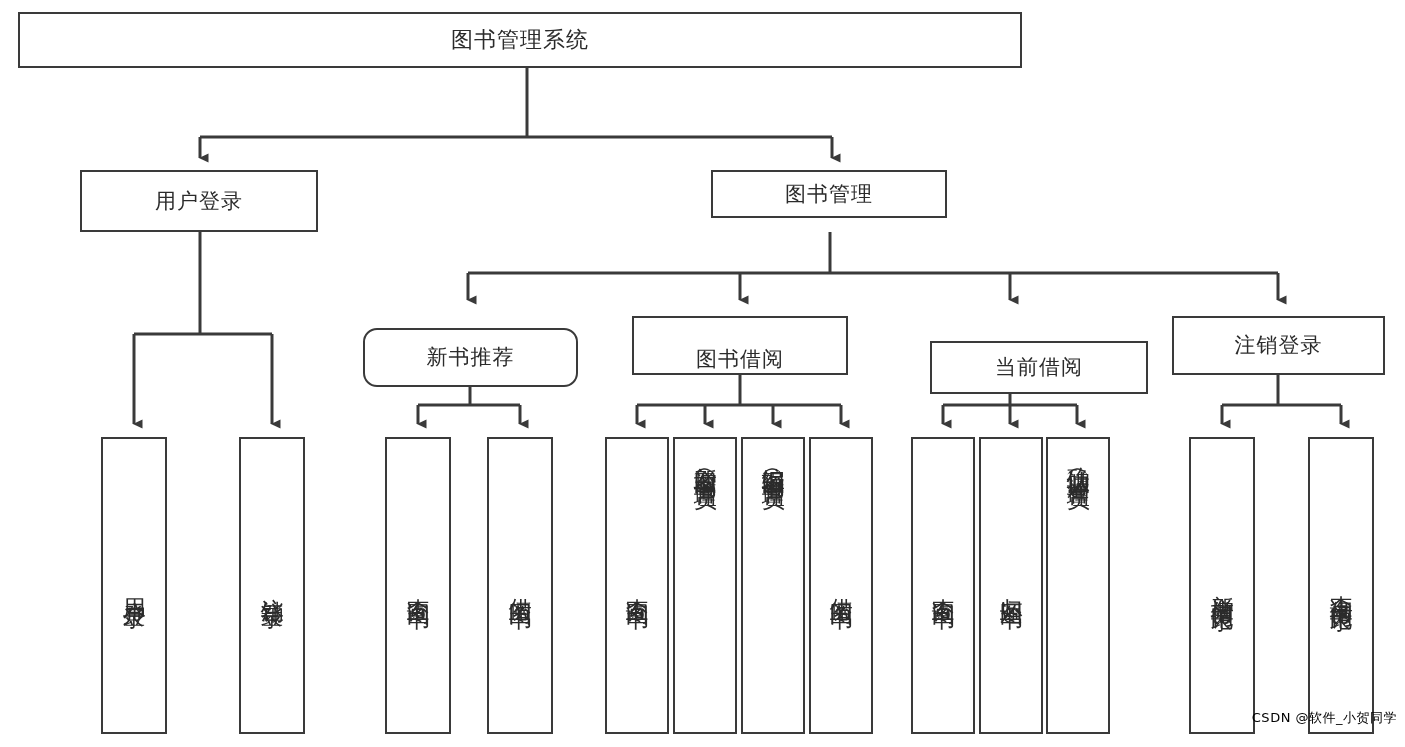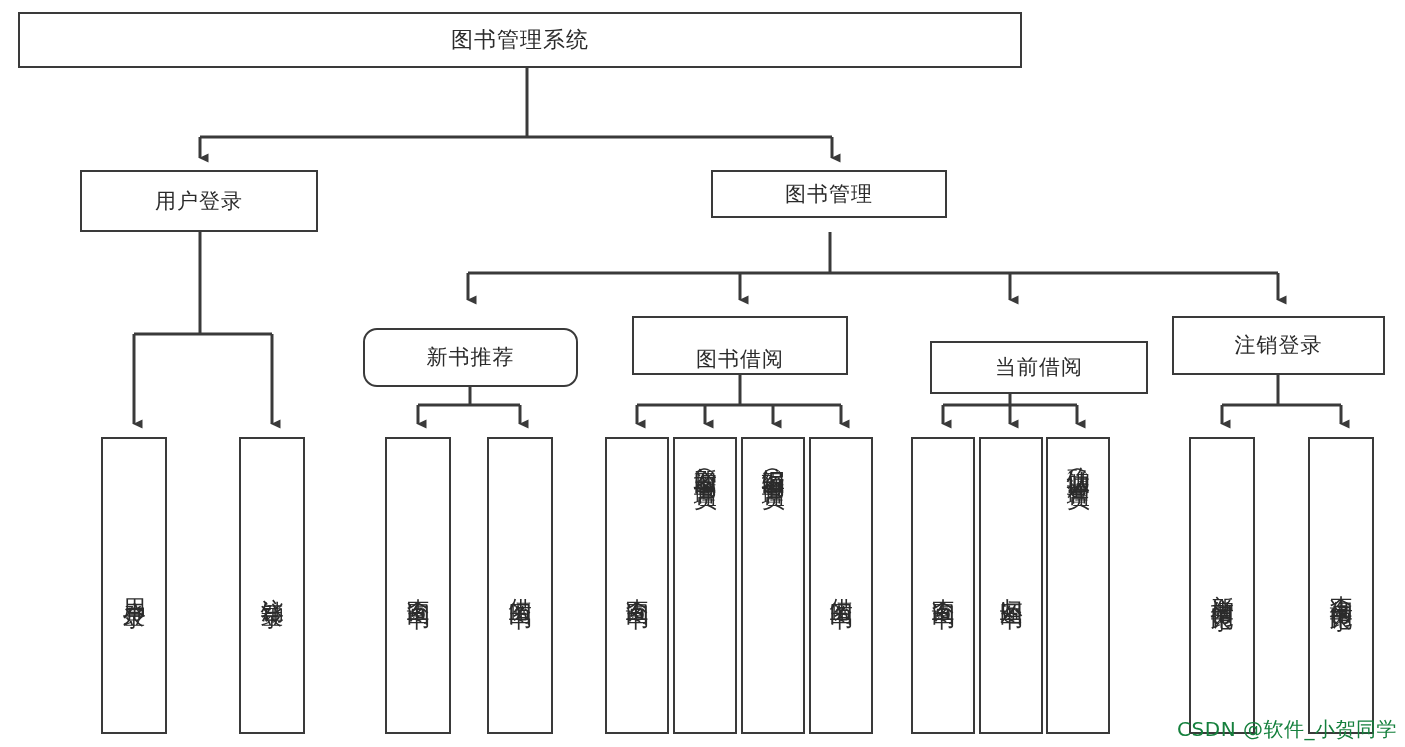--- a/index.html
+++ b/index.html
@@ -63,23 +63,23 @@
     white-space: nowrap;
     margin: 0 auto;
   }
   .node.vertical.centered {
     align-items: center;
     padding-top: 0;
   }
   #watermark {
     position: absolute;
     right: 8px;
-    bottom: 4px;
-    font-size: 20px;
-    color: #15803d;
+    bottom: 20px;
+    font-size: 13px;
+    color: #000000;
     letter-spacing: 0.5px;
     z-index: 5;
     white-space: nowrap;
   }
 </style>
 </head>
 <body>
 
 <div id="diagram-canvas">
 

